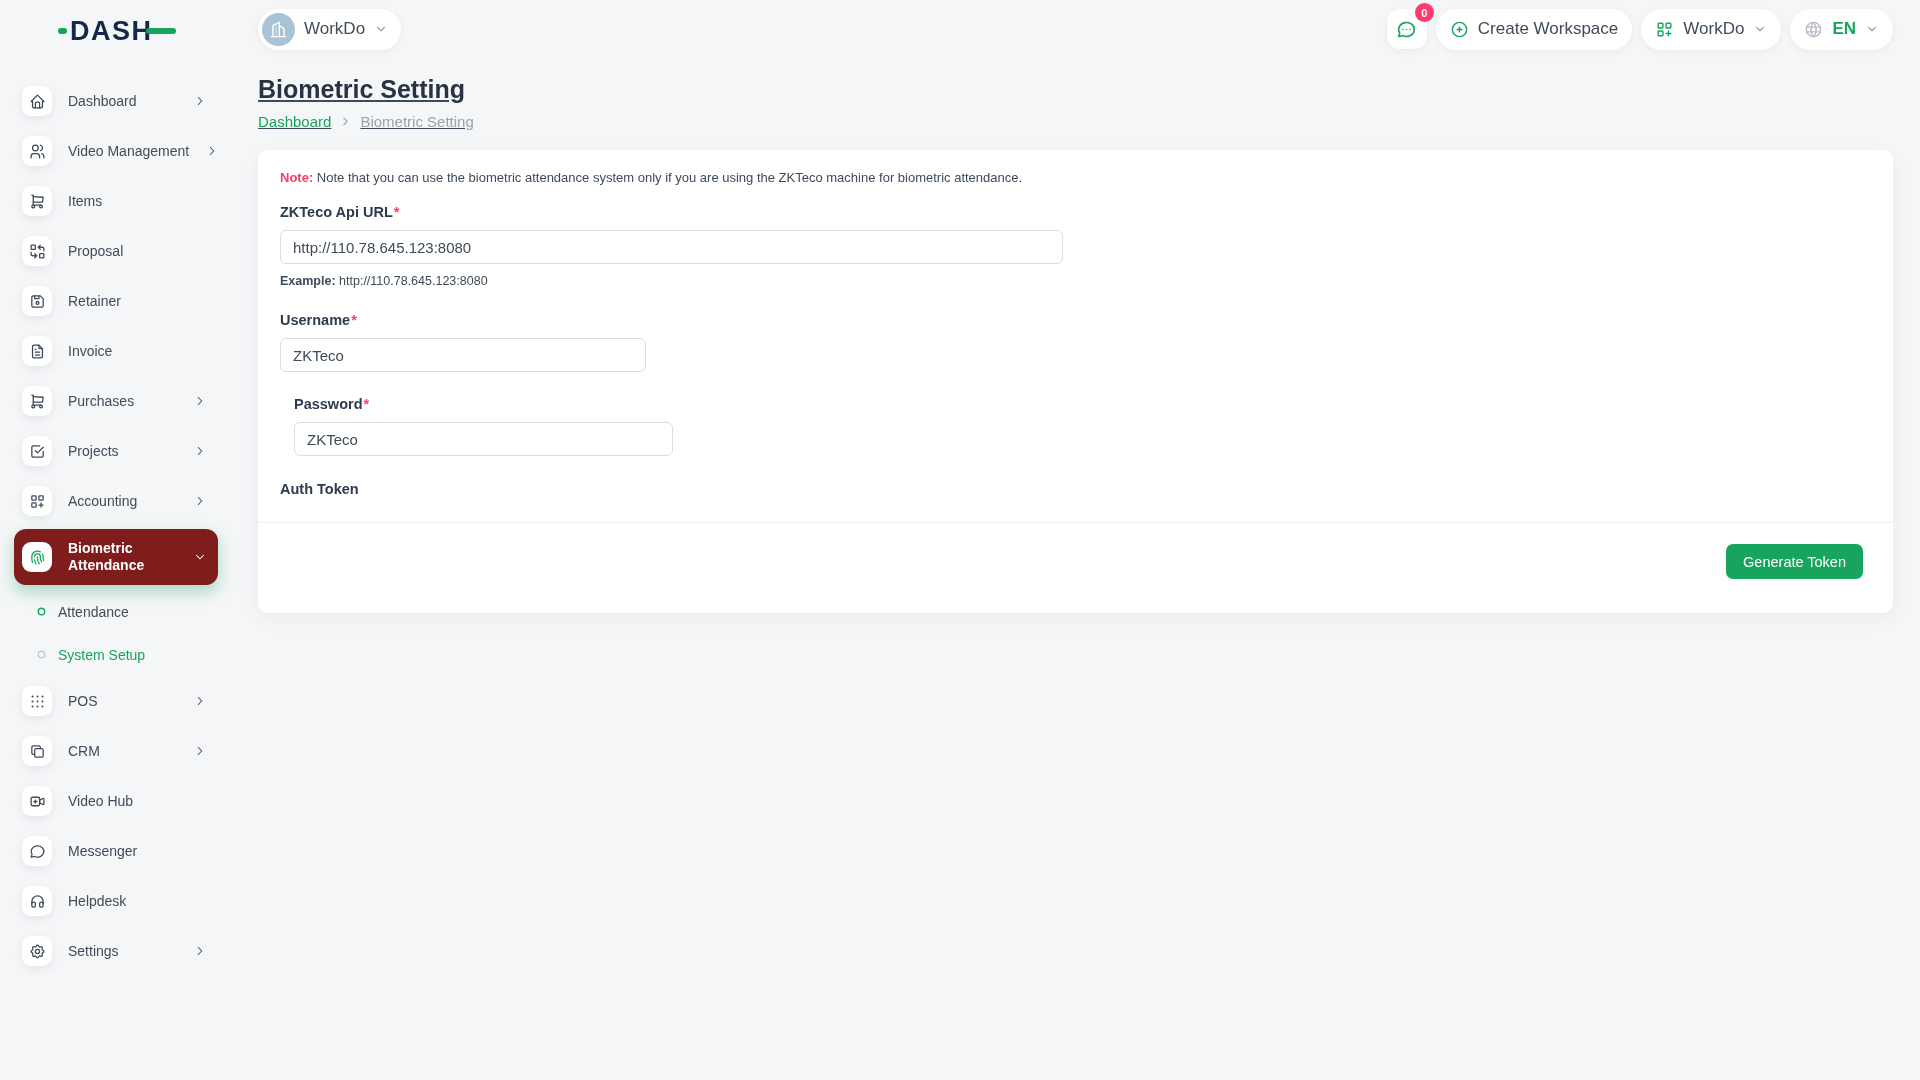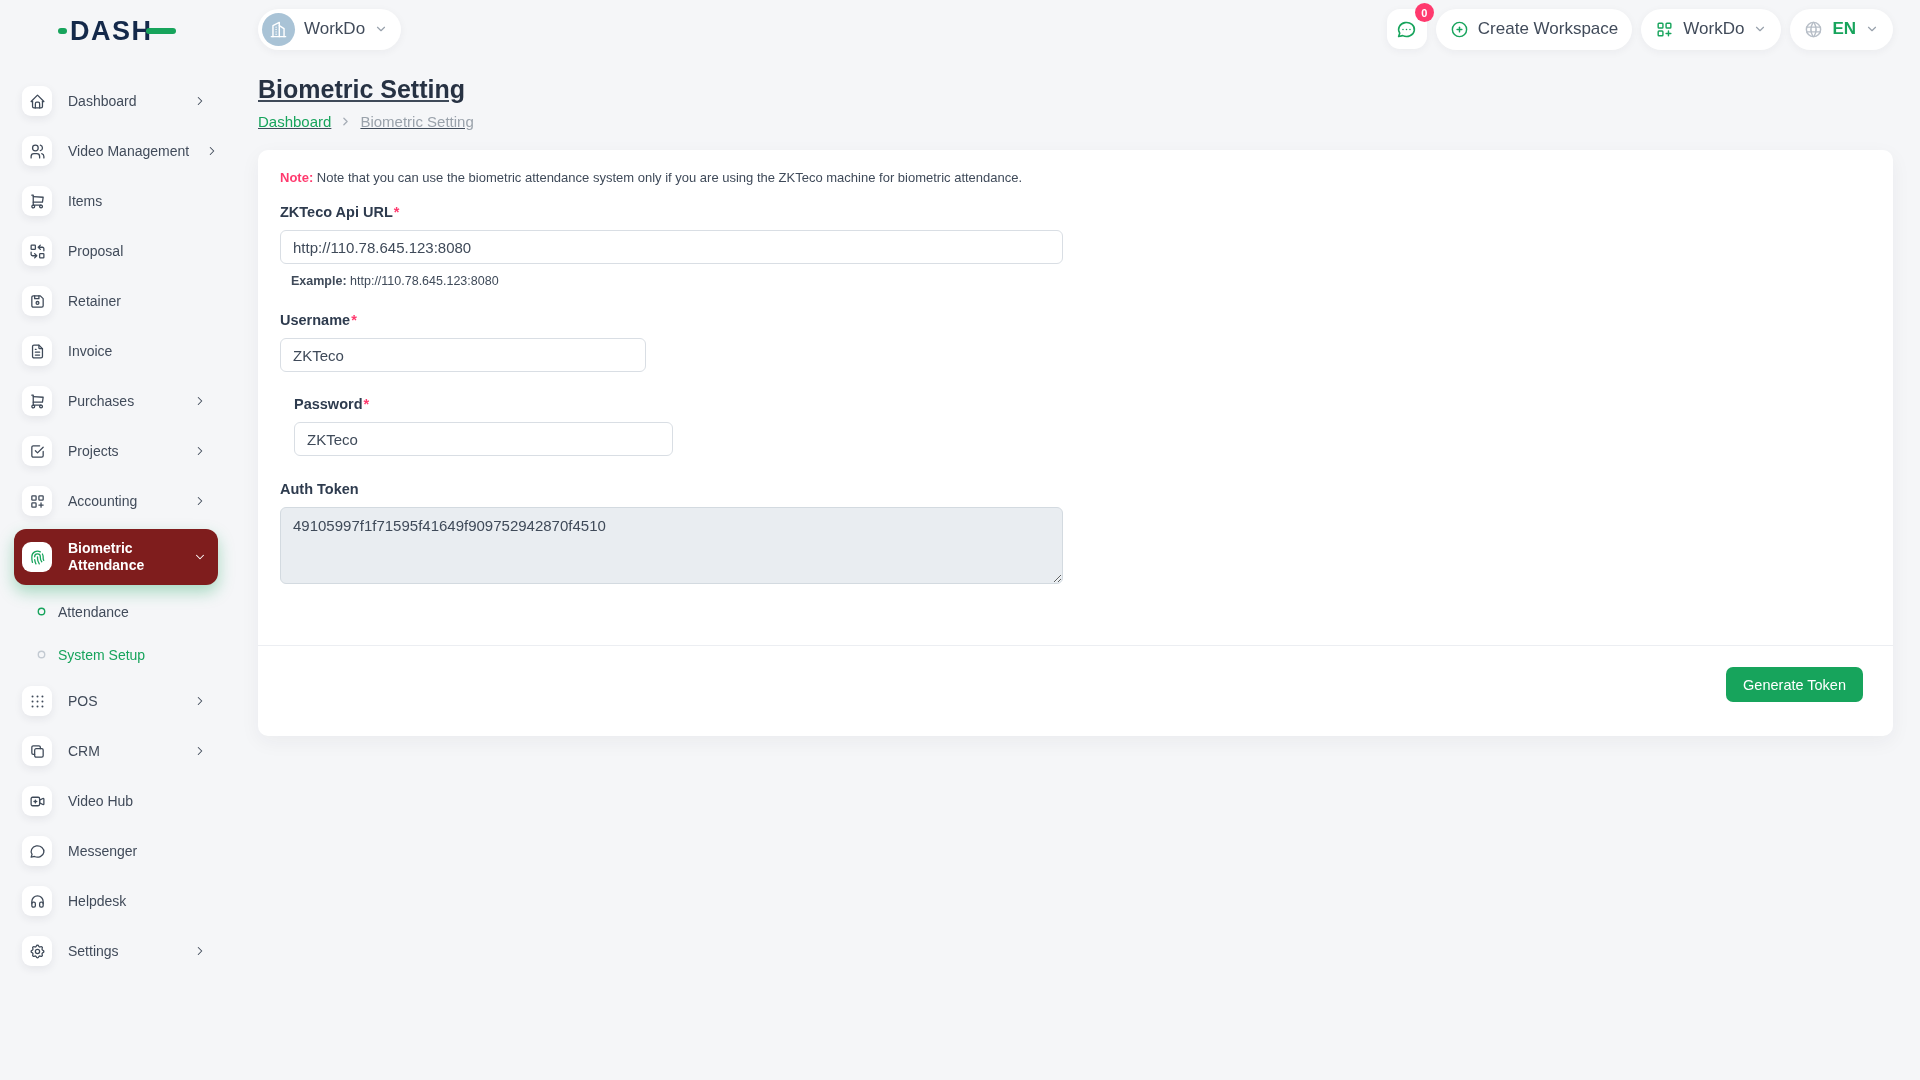--- a/index.html
+++ b/index.html
@@ -60,25 +60,25 @@
   .card { margin-top:20px; background:#fff; border-radius:10px; box-shadow:0 6px 20px rgba(33,43,66,.05); padding:20px 22px 7px; }
   .note { font-size:13px; color:#3f4a59; margin-bottom:18px; }
   .note-label { color:#FF3A6E; font-weight:700; }
   .form-row { display:flex; gap:23px;flex-direction:column; }
   .field-url { width:783px; }
   .field-user { width:366px; }
   .field-pass { width:379px; margin-left:14px; }
   .field label { display:block; font-size:14.5px; font-weight:600; color:#2e3b4e; margin-bottom:9px; line-height:18px; }
   .req { color:#FF3A6E; margin-left:1px; }
   .text-input { width:100%; height:34px; border:1px solid #d9dee4; border-radius:6px; padding:0 12px; font-size:15px; color:#3f4a59; font-family:inherit; background:#fff; outline:none; }
-  .example { margin-top:10px; font-size:12.5px; color:#3f4a59;margin-left:11px; }
+  .example { margin-top:10px; font-size:12.5px; color:#3f4a59; }
   .example b { font-weight:700; }
   .auth-field { margin-top:24px; width:783px; }
   .token { display:block; width:100%; height:77px; background:#e9edf1; border:1px solid #d3dae0; border-radius:6px; padding:9px 12px; font-size:15px; color:#3f4a59; font-family:inherit; resize:both; outline:none; }
-  .card-footer { margin:61px -22px 0; border-top:1px solid #eceef2; padding:21px 30px 27px; display:flex; justify-content:flex-end; }
+  .card-footer { margin:24px -22px 0; border-top:1px solid #eceef2; padding:21px 30px 27px; display:flex; justify-content:flex-end; }
   .btn-primary { background:#17A45C; color:#fff; border:none; border-radius:7px; height:35px; padding:0 17px; font-size:14.5px; font-weight:500; font-family:inherit; cursor:pointer; }
 </style>
 </head>
 <body>
 
 <div class="app">
 
   <aside class="sidebar">
     <svg class="logo" viewBox="0 0 120 34">
       <rect x="0" y="14" width="9" height="6" rx="3" fill="#17A45C"></rect>
@@ -439,21 +439,20 @@
         </div>
 
         <div class="field field-pass">
           <label><span>Password</span><span class="req">*</span></label>
           <input class="text-input" type="text" value="ZKTeco" style="">
         </div>
       </div>
 
       <div class="field auth-field">
         <label>Auth Token</label>
-        <textarea class="token" readonly="" style="">49105997f1f71595f41649f909752942870f4510</textarea>
       </div>
 
       <div class="card-footer">
         <button class="btn-primary">Generate Token</button>
       </div>
     </section>
 
   </div>
 </div>
 

